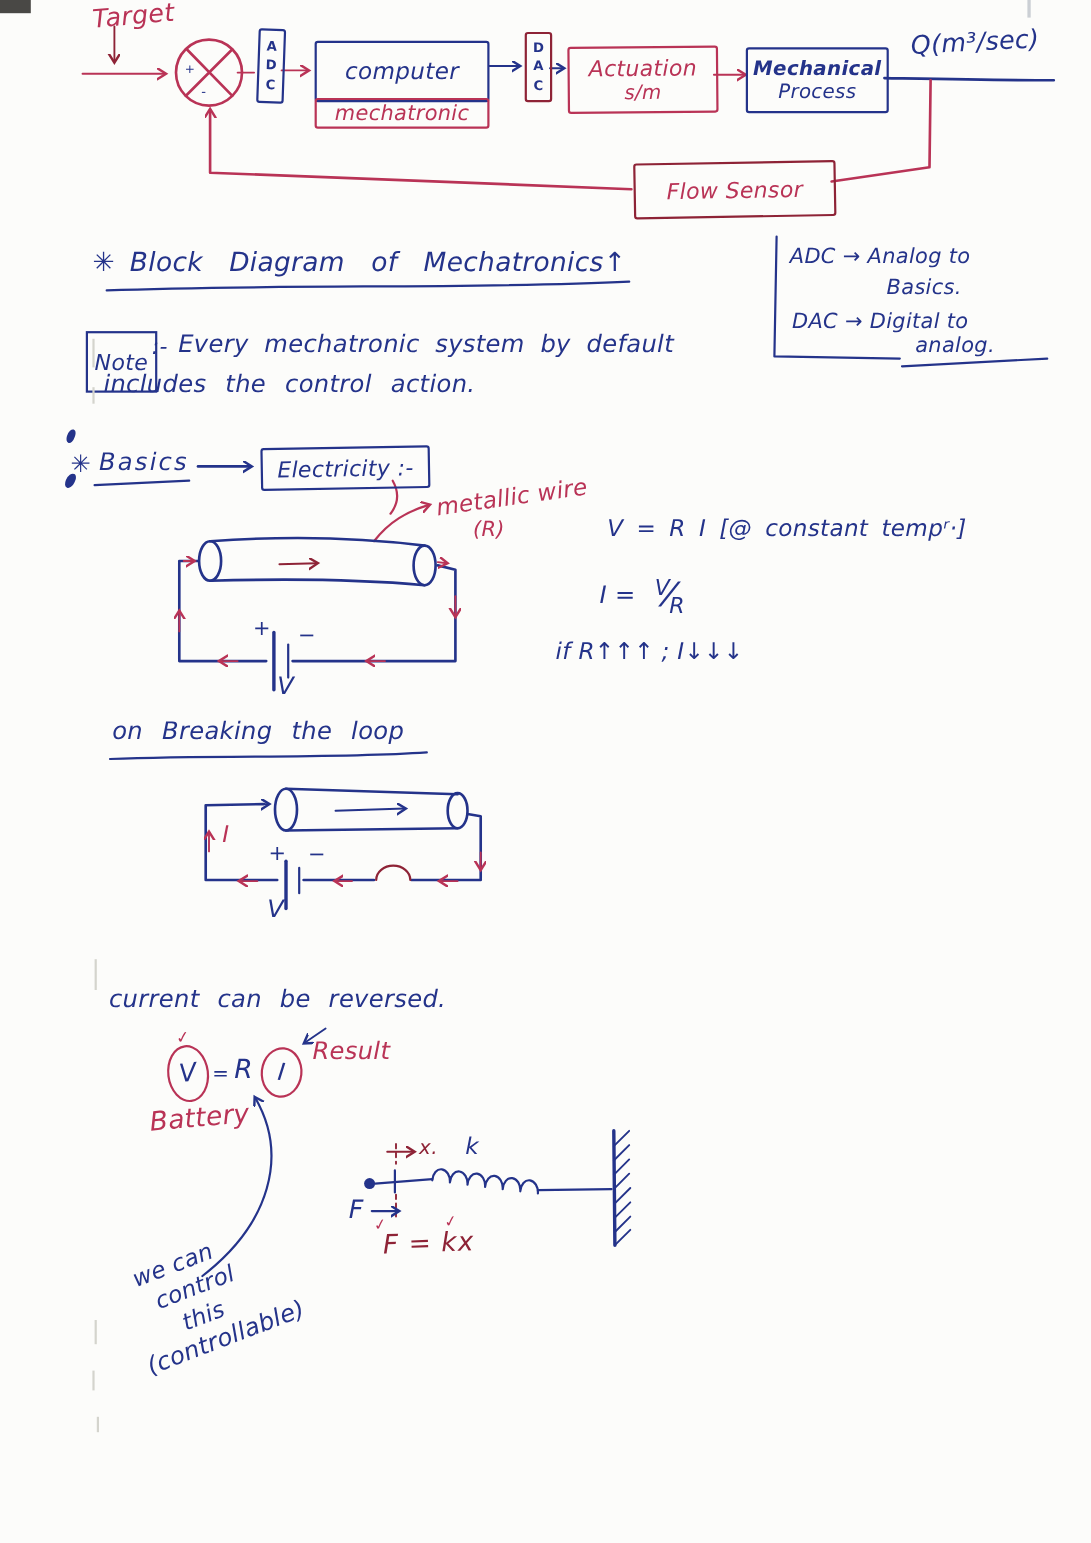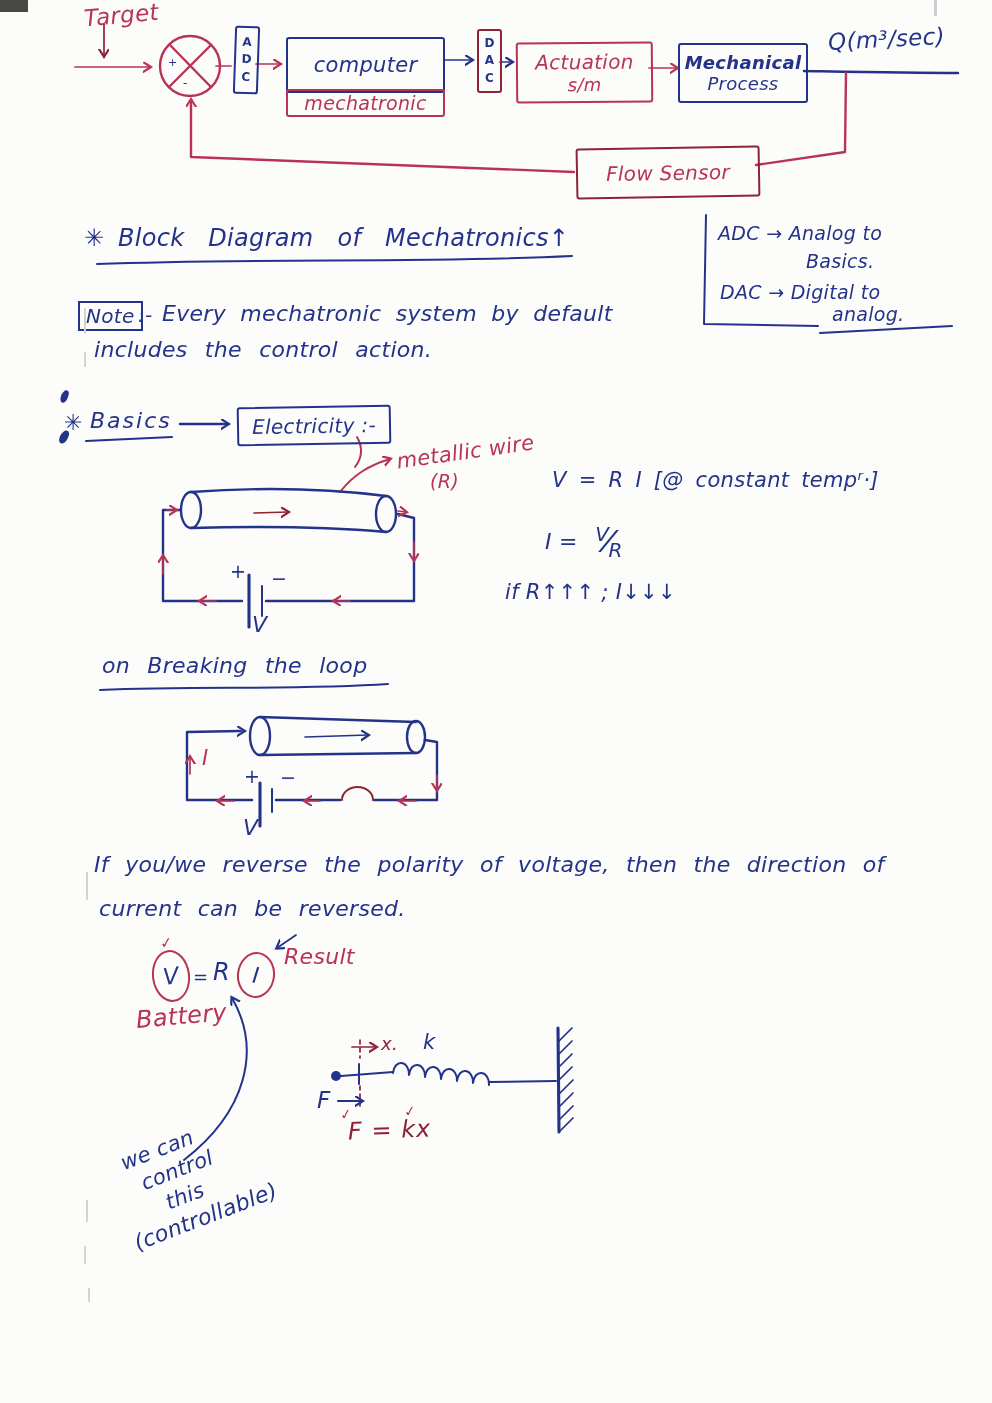--- a/index.html
+++ b/index.html
@@ -178,21 +178,21 @@
   </div>
 
   <div class="abs b" style="left:84px;top:224px;font-size:24px;">✳</div>
   <div class="abs hand b" style="left:118px;top:224px;font-size:24px;word-spacing:16px;">Block Diagram of Mechatronics↑</div>
 
   <div class="abs hand b" style="left:718px;top:222px;font-size:19px;">ADC → Analog to</div>
   <div class="abs hand b" style="left:806px;top:250px;font-size:19px;">Basics.</div>
   <div class="abs hand b" style="left:720px;top:281px;font-size:19px;">DAC → Digital to</div>
   <div class="abs hand b" style="left:832px;top:303px;font-size:19px;">analog.</div>
 
-  <div class="abs" style="left:78px;top:301px;border:2px solid var(--ink-blue,#24338a);padding:1px 6px;">
+  <div class="abs" style="left:78px;top:301px;border:2px solid var(--ink-blue,#24338a);padding:14px 6px;">
     <span class="hand b" style="font-size:20px;">Note</span>
   </div>
   <div class="abs hand b" style="left:138px;top:303px;font-size:20px;">:-</div>
   <div class="abs hand b" style="left:94px;top:337px;font-size:22px;word-spacing:10px;">includes the control action.</div>
   <div class="abs hand b" style="left:162px;top:301px;font-size:22px;word-spacing:7px;">Every mechatronic system by default</div>
 
   <div class="blot" style="left:61px;top:390px;width:7px;height:13px;transform:rotate(18deg);"></div>
   <div class="blot" style="left:60px;top:430px;width:8px;height:14px;transform:rotate(24deg);"></div>
   <div class="abs b" style="left:64px;top:410px;font-size:22px;">✳</div>
   <div class="abs hand b" style="left:90px;top:408px;font-size:22px;letter-spacing:2px;">Basics</div>
@@ -217,21 +217,20 @@
   </div>
   <div class="abs hand b" style="left:505px;top:580px;font-size:21px;">if   R↑↑↑  ;    I↓↓↓</div>
 
   <div class="abs hand b" style="left:102px;top:653px;font-size:22px;word-spacing:10px;">on Breaking the loop</div>
 
   <div class="abs hand r" style="left:202px;top:746px;font-size:21px;">I</div>
   <div class="abs b" style="left:244px;top:765px;font-size:19px;">+</div>
   <div class="abs b" style="left:280px;top:766px;font-size:19px;">−</div>
   <div class="abs hand b" style="left:243px;top:815px;font-size:22px;">V</div>
 
-  <div class="abs hand b" style="left:94px;top:852px;font-size:22px;word-spacing:9px;">If you/we reverse the polarity of voltage, then the direction of</div>
   <div class="abs hand b" style="left:99px;top:896px;font-size:22px;word-spacing:9px;">current can be reversed.</div>
 
   <div class="abs r" style="left:160px;top:934px;font-size:15px;transform:rotate(-8deg);">✓</div>
   <div class="ellipse-red" style="left:152px;top:950px;width:34px;height:48px;transform:rotate(-7deg);">
     <span class="hand b" style="font-size:23px;">V</span>
   </div>
   <div class="abs hand b" style="left:193px;top:966px;font-size:18px;">=</div>
   <div class="abs hand b" style="left:213px;top:958px;font-size:24px;">R</div>
   <div class="ellipse-red" style="left:237px;top:952px;width:34px;height:42px;transform:rotate(6deg);">
     <span class="hand b" style="font-size:22px;">I</span>

